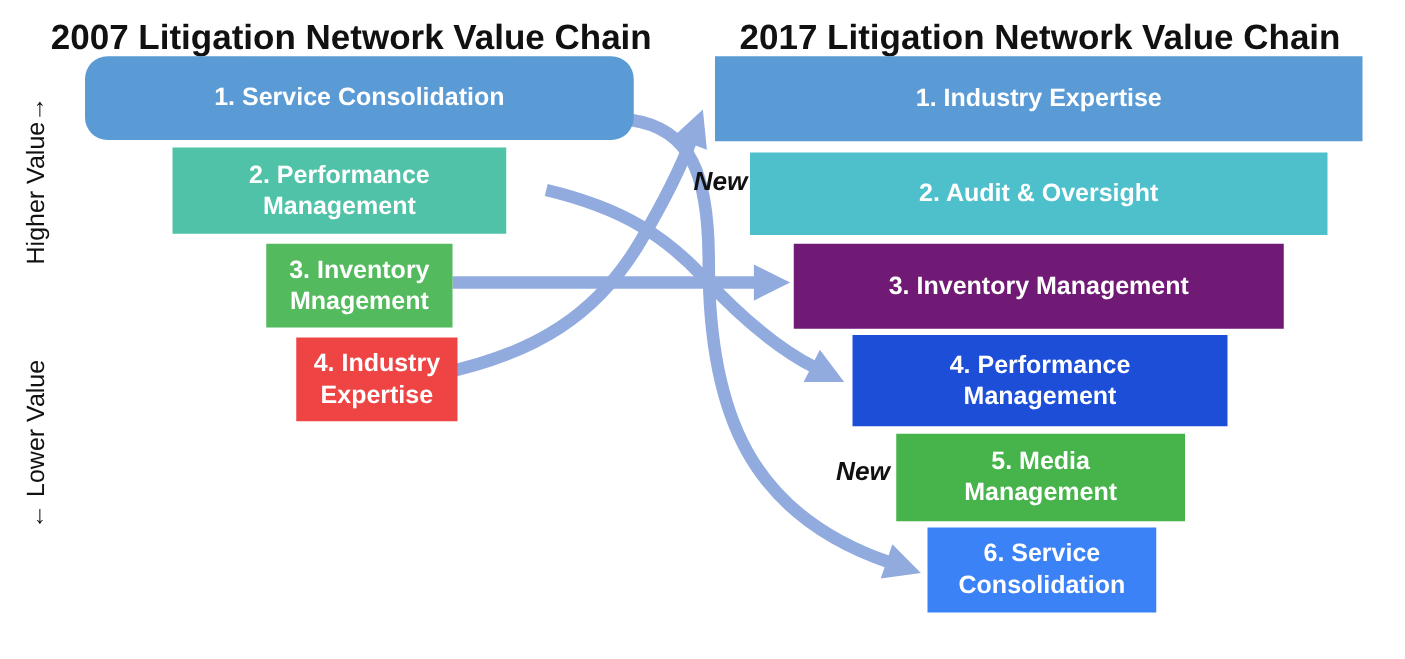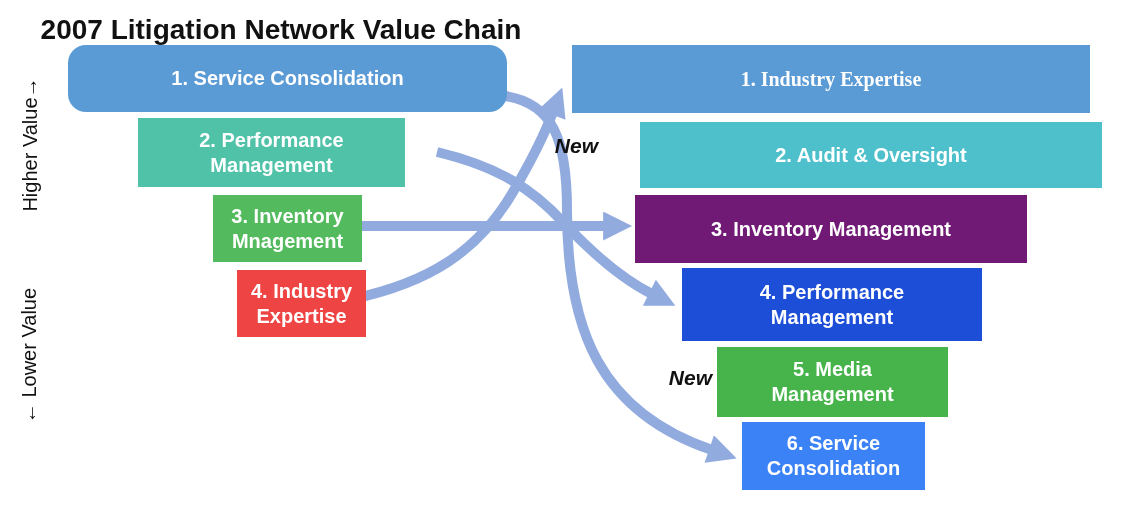--- a/index.html
+++ b/index.html
@@ -92,31 +92,32 @@
     <path class="flow" d="M 505 96 C 553 103 567 140 567 210 C 567 330 600 412 712 450" marker-end="url(#ah)"></path>
     <path class="flow" d="M 437 152 C 500 167 533 190 563 222 C 592 253 622 279 652 294" marker-end="url(#ah)"></path>
     <path class="flow" d="M 362 226 L 606 226" marker-end="url(#ah)"></path>
     <path class="flow" d="M 352 299 C 428 283 478 252 513 192 C 533 158 545 133 553 112" marker-end="url(#ah)"></path>
   </svg>
 
   <div class="axis-label axis-higher">Higher Value→</div>
   <div class="axis-label axis-lower">← Lower Value</div>
 
   <div class="col-title t2007">2007 Litigation Network Value Chain</div>
+  <div class="col-title t2017">2017 Litigation Network Value Chain</div>
 
   <div class="box l1" style="background: rgb(91, 155, 213); border-radius: 18px;">1. Service Consolidation</div>
   <div class="box l2" style="background: rgb(79, 194, 168);">2. Performance
 Management</div>
   <div class="box l3" style="background: rgb(83, 186, 94);">3. Inventory
 Mnagement</div>
   <div class="box l4" style="background: #ef4444; margin-left: 14px;">4. Industry
 Expertise</div>
 
-  <div class="box r1" style="background: rgb(91, 155, 213); font-family: Liberation Serif, serif;">1. Industry Expertise</div>
-  <div class="box r2" style="background: rgb(78, 192, 203); margin-left: 40px;">2. Audit &amp; Oversight</div>
+  <div class="box r1" style="background: rgb(91, 155, 213);">1. Industry Expertise</div>
+  <div class="box r2" style="background: rgb(78, 192, 203);">2. Audit &amp; Oversight</div>
   <div class="box r3" style="background: #701a75;">3. Inventory Management</div>
   <div class="box r4" style="background: #1d4ed8;">4. Performance
 Management</div>
   <div class="box r5" style="background: rgb(71, 180, 75);">5. Media
 Management</div>
   <div class="box r6" style="background: #3b82f6;">6. Service
 Consolidation</div>
 
   <div class="new-label new1">New</div>
   <div class="new-label new2">New</div>

